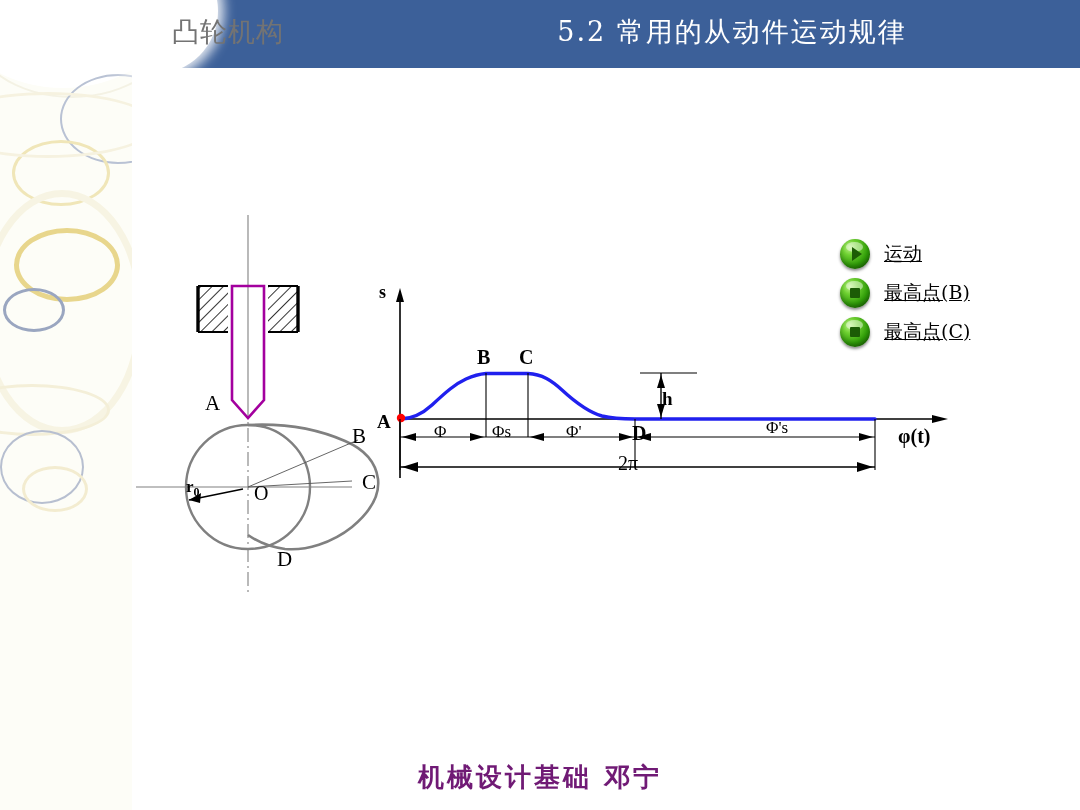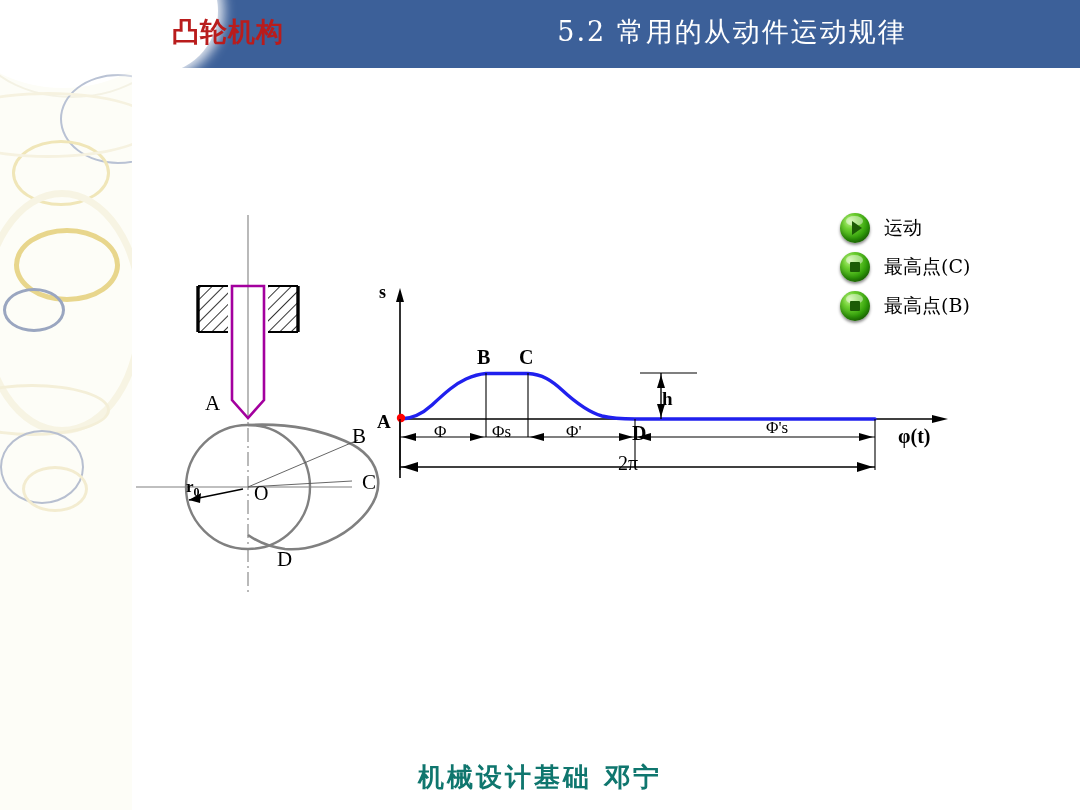--- a/index.html
+++ b/index.html
@@ -38,23 +38,23 @@
   .header-bar {
     position: absolute;
     left: 128px; top: 0;
     width: 952px; height: 68px;
     background: #3c6099;
   }
   .header-left {
     position: absolute;
     left: 172px; top: 14px;
     font-family: "DejaVu Sans", sans-serif;
-    font-weight: bold;
+    font-weight: normal;
     font-size: 27px;
-    color: #b91c1c;
+    color: #737373;
     letter-spacing: 1px;
   }
   .header-title {
     position: absolute;
     left: 452px; top: 14px;
     width: 560px;
     text-align: center;
     font-family: "DejaVu Serif", serif;
     font-size: 27px;
     color: #ffffff;
@@ -71,36 +71,37 @@
 
   
   .footer {
     position: absolute;
     left: 0; top: 760px;
     width: 1080px;
     text-align: center;
     font-family: "DejaVu Serif", serif;
     font-weight: bold;
     font-size: 26px;
-    color: #0f766e;
+    color: #701a75;
     letter-spacing: 3px;
   }
 
   
   .diagram {
     position: absolute;
     left: 0; top: 0;
     width: 1080px; height: 810px;
   }
 
   
   .btn-panel {
     position: absolute;
-    left: 840px; top: 208px;
+    left: 840px; top: 234px;
     width: 230px;
+    text-decoration: underline;
   }
   .btn-row {
     display: flex;
     align-items: center;
     height: 39px;
     margin-bottom: 0px;
   }
   .btn-orb {
     position: relative;
     width: 30px; height: 30px;
@@ -293,30 +294,30 @@
       </div>
       <div class="btn-label">运动</div>
     </div>
 
     <div class="btn-row">
       <div class="btn-orb">
         <div class="orb-glyph">
           <div class="glyph-stop"></div>
         </div>
       </div>
-      <div class="btn-label">最高点(C)</div>
+      <div class="btn-label">最高点(B)</div>
     </div>
 
     <div class="btn-row">
       <div class="btn-orb">
         <div class="orb-glyph">
           <div class="glyph-stop"></div>
         </div>
       </div>
-      <div class="btn-label">最高点(B)</div>
+      <div class="btn-label">最高点(C)</div>
     </div>
 
 
   </div>
 
   <div class="footer">机械设计基础    邓宁</div>
 
 </div>
 
 </body></html>

